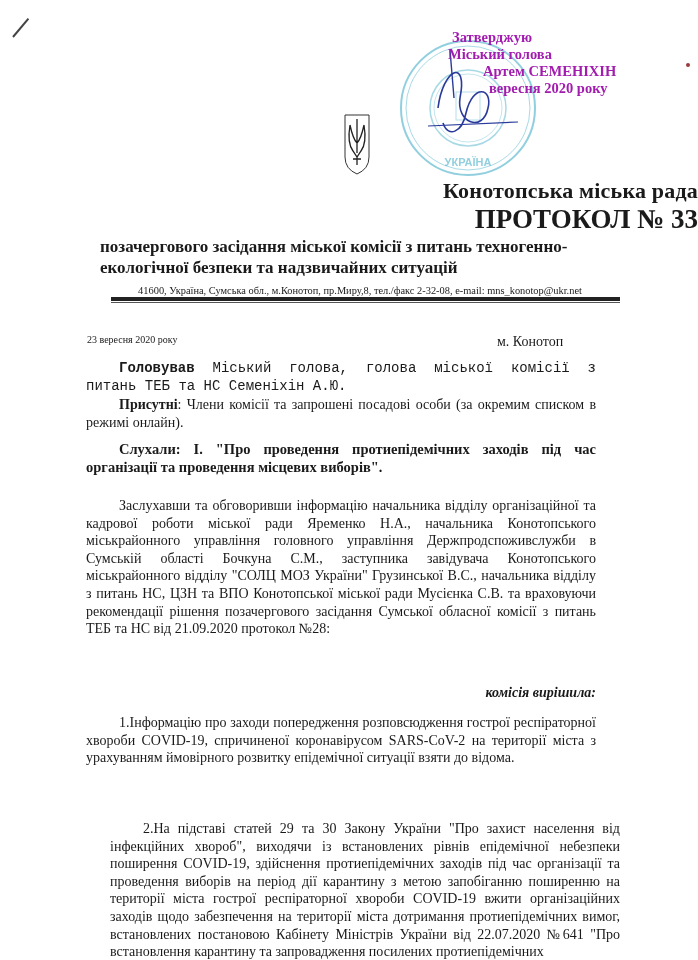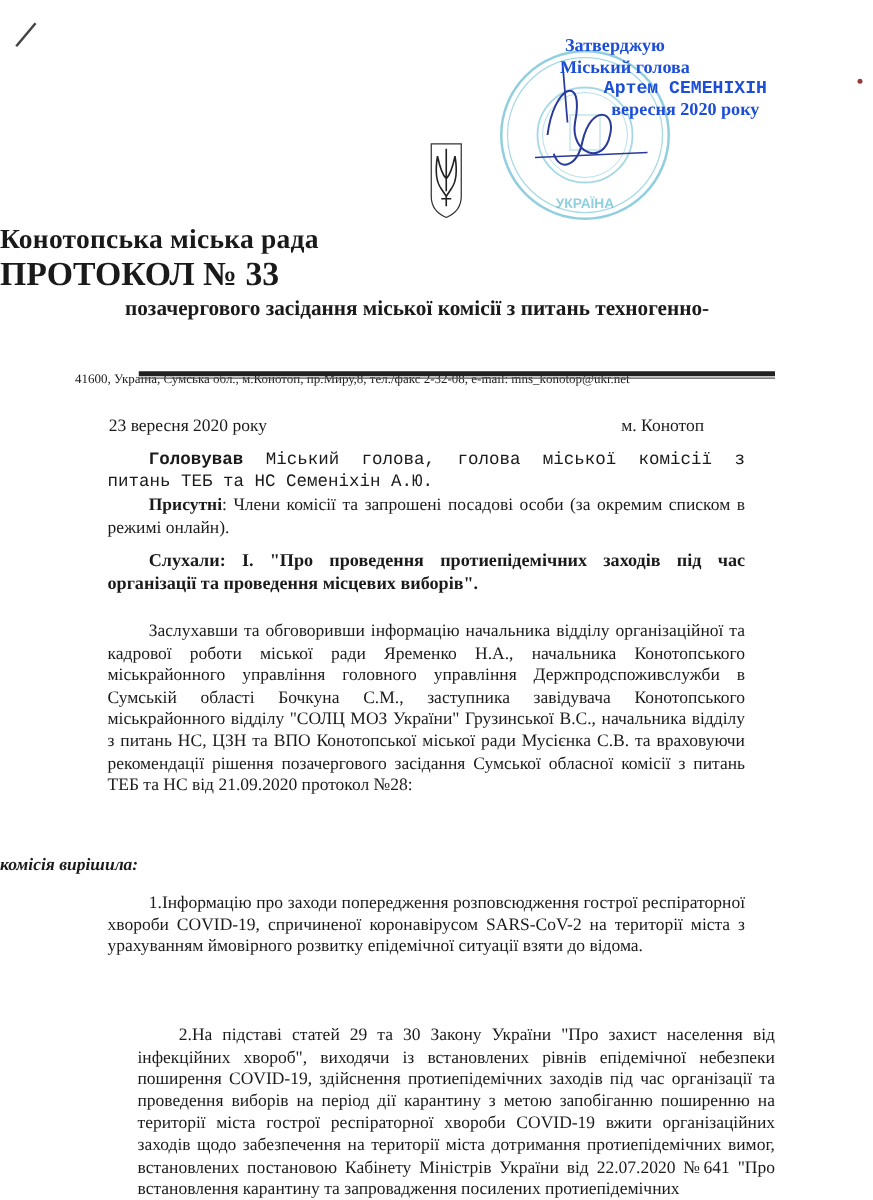--- a/index.html
+++ b/index.html
@@ -4,49 +4,49 @@
 <style>
   html, body { margin:0; padding:0; }
   body {
     width:698px; height:960px; overflow:hidden; position:relative;
     background:#ffffff;
     font-family:"Liberation Serif", serif;
     color:#1a1a1a;
   }
   .abs { position:absolute; }
   .slash-mark { left:13px; top:13px; width:24px; height:2px; background:#444; transform:rotate(-50deg); transform-origin:left center; top:36px; }
-  .approval { left:452px; top:29px; font-weight:bold; font-size:14.5px; line-height:17px; color:#1d4ed8; }
+  .approval { left:452px; top:29px; font-weight:bold; font-size:14.5px; line-height:17px; color:#a21caf; }
   .approval div { white-space:nowrap; }
   .appr-1 { margin-left:0; }
   .appr-2 { margin-left:-4px; }
-  .appr-3 { margin-left:31px;font-family:Liberation Mono, monospace; }
+  .appr-3 { margin-left:31px; }
   .appr-4 { margin-left:37px; }
   .red-dot { left:686px; top:63px; width:4px; height:4px; border-radius:50%; background:#9b3a3a; }
 
   .stamp { left:398px; top:38px; width:140px; height:140px; }
   .coat { left:344px; top:113px; width:26px; height:63px; }
 
-  .org-title { left:0; width:698px; top:178px; text-align:left; font-weight:bold; font-size:22px; letter-spacing:0.2px; }
-  .protocol-title { left:0; width:698px; top:204px; text-align:left; font-weight:bold; font-size:27px; }
+  .org-title { left:0; width:698px; top:178px; text-align:right; font-weight:bold; font-size:22px; letter-spacing:0.2px; }
+  .protocol-title { left:0; width:698px; top:204px; text-align:right; font-weight:bold; font-size:27px; }
   .subtitle { left:100px; width:560px; top:236px; font-weight:bold; font-size:17px; line-height:21px; }
-  .address { left:60px; width:600px; top:298px; text-align:left; font-size:10.4px; }
+  .address { left:60px; width:600px; top:285px; text-align:center; font-size:10.4px; }
   .rule-thick { left:111px; width:509px; top:297px; height:4px; background:#222; }
   .rule-thin { left:111px; width:509px; top:302px; height:1px; background:#555; }
 
-  .date { left:87px; top:334px; font-size:14px; }
+  .date { left:87px; top:334px; font-size:10px; }
   .city { left:497px; top:334px; font-size:14px; }
 
   .para { left:86px; width:510px; font-size:14px; line-height:17.6px; text-align:justify; }
   .para b { font-weight:bold; }
   .indent { text-indent:33px; }
   .p-chair { top:360px;font-family:Liberation Mono, monospace; }
   .p-present { top:396px; }
   .p-heard { top:441px; font-weight:bold; font-size:14.5px; }
   .p-heard-body { top:497px; }
-  .decided { left:0; width:596px; top:685px; text-align:left; font-style:italic; font-weight:bold; font-size:14px; }
+  .decided { left:0; width:596px; top:685px; text-align:right; font-style:italic; font-weight:bold; font-size:14px; }
   .p-item1 { top:714px; }
   .p-item2 { top:820px;margin-left:24px; }
 </style>
 </head>
 <body>
 
 <div class="abs slash-mark"></div>
 
 <svg class="abs stamp" viewBox="0 0 140 140">
   <circle cx="70" cy="70" r="67" fill="none" stroke="#6cbfd4" stroke-width="2" opacity="0.75"></circle>
@@ -71,20 +71,21 @@
 
 <svg class="abs coat" viewBox="0 0 26 63">
   <path d="M1 2 H25 V44 Q25 56 13 61 Q1 56 1 44 Z" fill="none" stroke="#333" stroke-width="1"></path>
   <path d="M13 6 V40 M6 12 Q3 30 9 38 L13 44 L17 38 Q23 30 20 12 M6 12 Q9 26 13 30 Q17 26 20 12 M9 46 H17 M13 44 V52" fill="none" stroke="#222" stroke-width="1.3"></path>
 </svg>
 
 <div class="abs org-title">Конотопська міська рада</div>
 <div class="abs protocol-title">ПРОТОКОЛ № 33</div>
 <div class="abs subtitle">
   <div>позачергового засідання міської комісії з питань техногенно-</div>
+  <div>екологічної безпеки та надзвичайних ситуацій</div>
 </div>
 <div class="abs address">41600, Україна, Сумська обл., м.Конотоп, пр.Миру,8, тел./факс 2-32-08, e-mail: mns_konotop@ukr.net</div>
 <div class="abs rule-thick"></div>
 <div class="abs rule-thin"></div>
 
 <div class="abs date">23 вересня 2020 року</div>
 <div class="abs city">м. Конотоп</div>
 
 <div class="abs para indent p-chair"><b>Головував</b><span> Міський голова, голова міської комісії з питань ТЕБ та НС Семеніхін А.Ю.</span></div>
 

